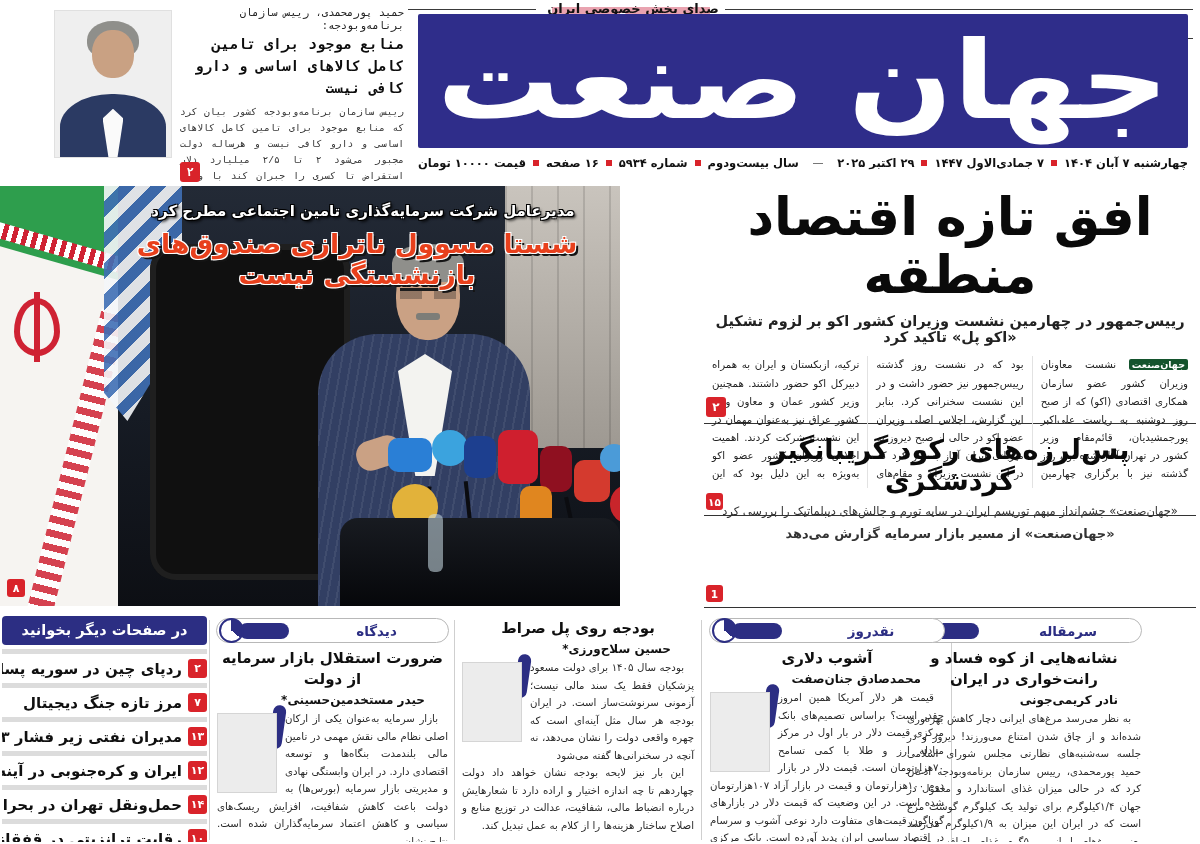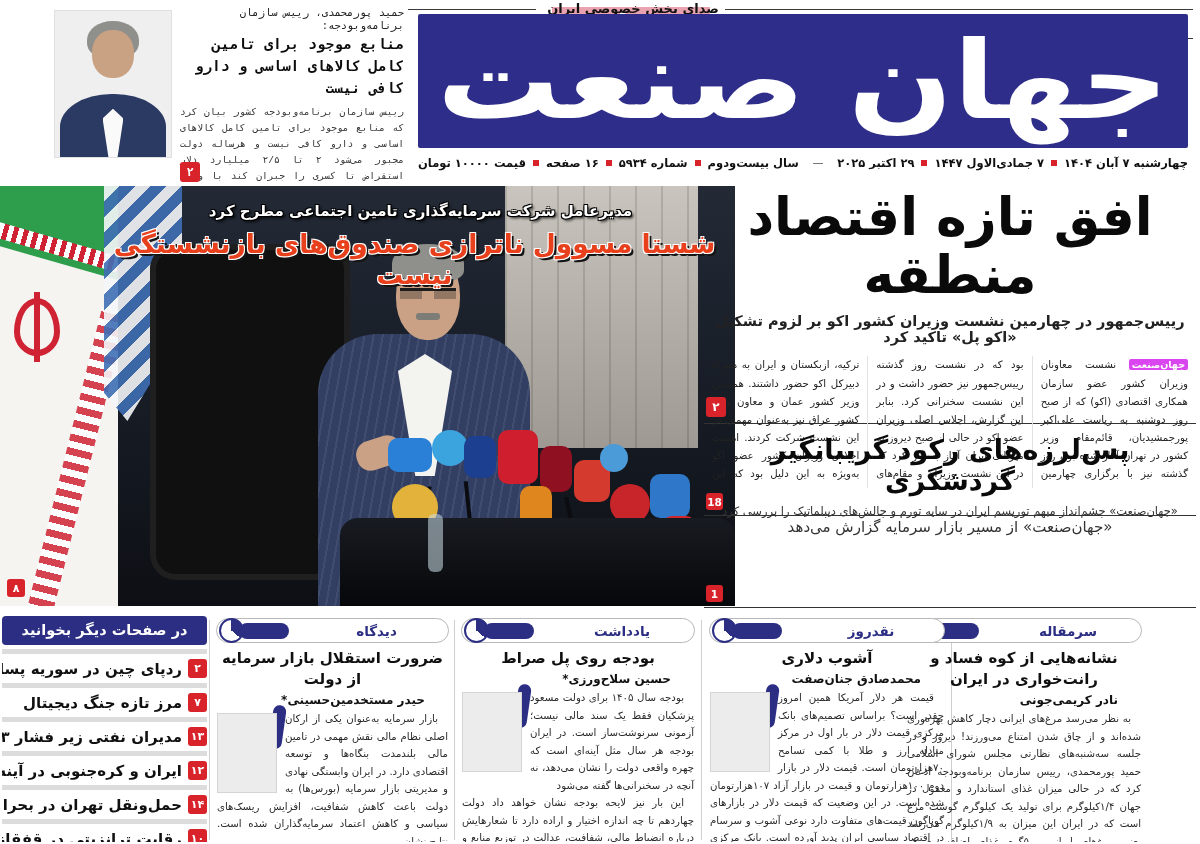--- a/index.html
+++ b/index.html
@@ -48,21 +48,21 @@
   .mh-line-b { left:1035px; top:38px; width:158px; }
   .mh-line-c { left:408px; top:9px; width:128px; }
   .paper-kicker { left:1022px; top:14px; width:172px; text-align:center; font-size:12px; font-weight:bold; color:#111; }
 
   .dateline { left:418px; top:152px; width:770px; height:22px; display:flex; align-items:center; justify-content:space-between; font-size:11.5px; font-weight:bold; color:#111; }
   .dl-group { display:flex; align-items:center; gap:7px; white-space:nowrap; }
   .sq { display:inline-block; width:6px; height:6px; background:#d9232a; }
   .dl-dash { flex:1; border-top:1px solid #777; margin:0 14px; }
 
   
-  .photo { left:0; top:186px; width:735px; height:420px; background:#1c2129; overflow:hidden; }
+  .photo { left:0; top:186px; width:620px; height:420px; background:#1c2129; overflow:hidden; }
   .ph-backdrop { position:absolute; left:95px; top:0; right:0; height:100%;
                  background:linear-gradient(180deg,#232a36 0%,#161b24 55%,#0d0f14 100%); }
   .ph-wall { position:absolute; left:505px; top:0; width:193px; height:262px;
              background:repeating-linear-gradient(90deg, rgba(0,0,0,.12) 0 2px, transparent 2px 26px),
                         linear-gradient(180deg,#c9c4bd,#9e9992); }
   .ph-flag { position:absolute; left:0; top:0; width:118px; height:100%; background:#f6f4f1; overflow:hidden; }
   .ph-flag .green { position:absolute; left:-70px; top:-58px; width:240px; height:130px; background:#2e9e4d; transform:rotate(16deg); }
   .ph-flag .orn { position:absolute; left:-40px; top:58px; width:230px; height:16px; transform:rotate(16deg);
                   background:repeating-linear-gradient(90deg,#cf2233 0 5px,#fff 5px 10px); }
   .ph-flag .band { position:absolute; left:58px; top:120px; width:26px; height:360px; transform:rotate(14deg);
@@ -98,32 +98,32 @@
               text-shadow:-1px -1px 0 #fff,1px -1px 0 #fff,-1px 1px 0 #fff,1px 1px 0 #fff,3px 3px 0 #141414; }
   .ph-badge { position:absolute; left:7px; bottom:9px; width:18px; height:18px; font-size:11px; }
 
   
   .lead { left:704px; top:188px; width:492px; height:236px; border-bottom:1.5px solid #333; }
   .lead-title { text-align:center; font-size:52px; font-weight:bold; color:#0a0a0a; line-height:1.12; letter-spacing:-1px; }
   .lead-sub { text-align:center; font-size:14.5px; font-weight:bold; color:#222; margin-top:9px; }
   .lead-cols { display:flex; gap:0; margin-top:11px; height:132px; overflow:hidden; }
   .lead-col { flex:1; padding:0 8px; font-size:10.2px; line-height:1.78; text-align:justify; color:#222; }
   .lead-col + .lead-col { border-right:1px solid #e2e2e2; }
-  .tag { background:#d946ef; color:#fff; font-weight:bold; padding:0 3px; border-radius:2px; font-size:9.5px; }
+  .tag { background:#14532d; color:#fff; font-weight:bold; padding:0 3px; border-radius:2px; font-size:9.5px; }
   .lead-badge { left:2px; bottom:6px; }
 
   .strip { left:704px; width:492px; border-bottom:1.5px solid #333; }
   .strip1 { top:426px; height:90px; }
   .strip2 { top:518px; height:90px; }
   .strip-title { text-align:center; font-weight:bold; color:#0a0a0a; }
   .strip1 .strip-title { font-size:27px; margin-top:8px; }
   .strip2 .strip-title { font-size:30px; margin-top:6px; }
   .strip-sub { text-align:center; color:#333; }
   .strip1 .strip-sub { font-size:11.5px; margin-top:8px; }
-  .strip2 .strip-sub { font-size:15px; font-weight:normal; }
+  .strip2 .strip-sub { font-size:13px; font-weight:bold; margin-top:8px; }
   .strip .badge { position:absolute; left:2px; bottom:5px; width:17px; height:17px; font-size:10.5px; }
 
   
   .bcol { top:616px; height:226px; overflow:hidden; }
   .pill { position:relative; height:25px; border:1px solid #b8b8b8; border-radius:13px; background:#fff; margin:2px 2px 5px 2px; }
   .pill-tab { position:absolute; left:22px; top:4px; width:50px; height:16px; background:#2c2e83; border-radius:8px; }
   .pill-globe { position:absolute; left:2px; top:-1px; width:25px; height:25px; border-radius:50%;
                 background:conic-gradient(#2c2e83 0 130deg, #ffffff 130deg 360deg); border:2px solid #2c2e83; }
   .pill-label { display:block; text-align:center; padding-left:88px; font-size:13.5px; font-weight:bold; color:#2c2e83; line-height:24px; }
   .bcol h3 { text-align:center; font-size:15px; font-weight:bold; color:#101010; line-height:1.4; margin:2px 2px 1px; }
@@ -256,21 +256,21 @@
       <div class="lead-col"><span class="tag">جهان‌صنعت</span> <span>نشست معاونان وزیران کشور عضو سازمان همکاری اقتصادی (اکو) که از صبح روز دوشنبه به ریاست علی‌اکبر پورجمشیدیان، قائم‌مقام وزیر کشور در تهران آغاز شده بود، روز گذشته نیز با برگزاری چهارمین اجلاسیه وزیران کشور عضو اکو و تصویب برنامه‌های همکاری مشترک منطقه‌ای به کار خود ادامه داد. این در حالی</span></div>
       <div class="lead-col">بود که در نشست روز گذشته رییس‌جمهور نیز حضور داشت و در این نشست سخنرانی کرد. بنابر این گزارش، اجلاس اصلی وزیران عضو اکو در حالی از صبح دیروز به میزبانی ایران آغاز به کار کرد که در این نشست وزیران و مقام‌های ارشد کشورهای پاکستان، تاجیکستان، ترکمنستان، جمهوری آذربایجان، افغانستان، قزاقستان، قرقیزستان،</div>
       <div class="lead-col">ترکیه، ازبکستان و ایران به همراه دبیرکل اکو حضور داشتند. همچنین وزیر کشور عمان و معاون وزیر کشور عراق نیز به‌عنوان مهمان در این نشست شرکت کردند. اهمیت اجلاس وزیران کشور عضو اکو به‌ویژه به این دلیل بود که این نشست پس از یک وقفه طولانی ۱۵ساله برگزار شد.</div>
     </div>
     <div class="abs badge lead-badge">۲</div>
   </div>
 
   <div class="abs strip strip1">
     <div class="strip-title">پس‌لرزه‌های رکود گریبانگیر گردشگری</div>
     <div class="strip-sub">«جهان‌صنعت» چشم‌انداز مبهم توریسم ایران در سایه تورم و چالش‌های دیپلماتیک را بررسی کرد</div>
-    <div class="badge">18</div>
+    <div class="badge">۱۵</div>
   </div>
   <div class="abs strip strip2">
     <div class="strip-sub">«جهان‌صنعت» از مسیر بازار سرمایه گزارش می‌دهد</div>
     <div class="badge">1</div>
   </div>
 
   <div class="abs rule-v" style="left:209px;top:620px;height:220px;"></div>
   <div class="abs rule-v" style="left:454px;top:620px;height:220px;"></div>
   <div class="abs rule-v" style="left:701px;top:620px;height:220px;"></div>
   <div class="abs rule-v" style="left:951px;top:620px;height:220px;"></div>
@@ -300,25 +300,20 @@
     <div class="bbody">
       <span class="au-photo">
         <span class="clip"></span>
         <span class="frame"><span class="portrait gray"><span class="hair"></span><span class="face"></span><span class="suit"></span><span class="shirt"></span></span></span>
       </span>
       <p>قیمت هر دلار آمریکا همین امروز چقدر است؟ براساس تصمیم‌های بانک مرکزی قیمت دلار در بار اول در مرکز مبادله ارز و طلا با کمی تسامح ۷۰هزارتومان است. قیمت دلار در بازار دوم ۱۰۰هزارتومان و قیمت در بازار آزاد ۱۰۷هزارتومان شده است. در این وضعیت که قیمت دلار در بازارهای گوناگون قیمت‌های متفاوت دارد نوعی آشوب و سرسام در اقتصاد سیاسی ایران پدید آورده است. بانک مرکزی به دارندگان ارز صادراتی فشار می‌آورد تا دلارهای خود را به نرخ‌های زیر بازار آزاد</p>
     </div>
   </div>
 
   <div class="abs bcol" style="left:459px;width:238px;">
-    <div class="pill">
-      <span class="pill-tab"></span>
-      <span class="pill-globe"></span>
-      <span class="pill-label">یادداشت</span>
-    </div>
     <h3>بودجه روی پل صراط</h3>
     <div class="byline">حسین سلاح‌ورزی*</div>
     <div class="bbody">
       <span class="au-photo">
         <span class="clip"></span>
         <span class="frame"><span class="portrait gray"><span class="hair"></span><span class="face"></span><span class="suit"></span><span class="shirt"></span></span></span>
       </span>
       <p>بودجه سال ۱۴۰۵ برای دولت مسعود پزشکیان فقط یک سند مالی نیست؛ آزمونی سرنوشت‌ساز است. در ایران بودجه هر سال مثل آینه‌ای است که چهره واقعی دولت را نشان می‌دهد، نه آنچه در سخنرانی‌ها گفته می‌شود</p>
       <p>این بار نیز لایحه بودجه نشان خواهد داد دولت چهاردهم تا چه اندازه اختیار و اراده دارد تا شعارهایش درباره انضباط مالی، شفافیت، عدالت در توزیع منابع و اصلاح ساختار هزینه‌ها را از کلام به عمل تبدیل کند.</p>
     </div>

